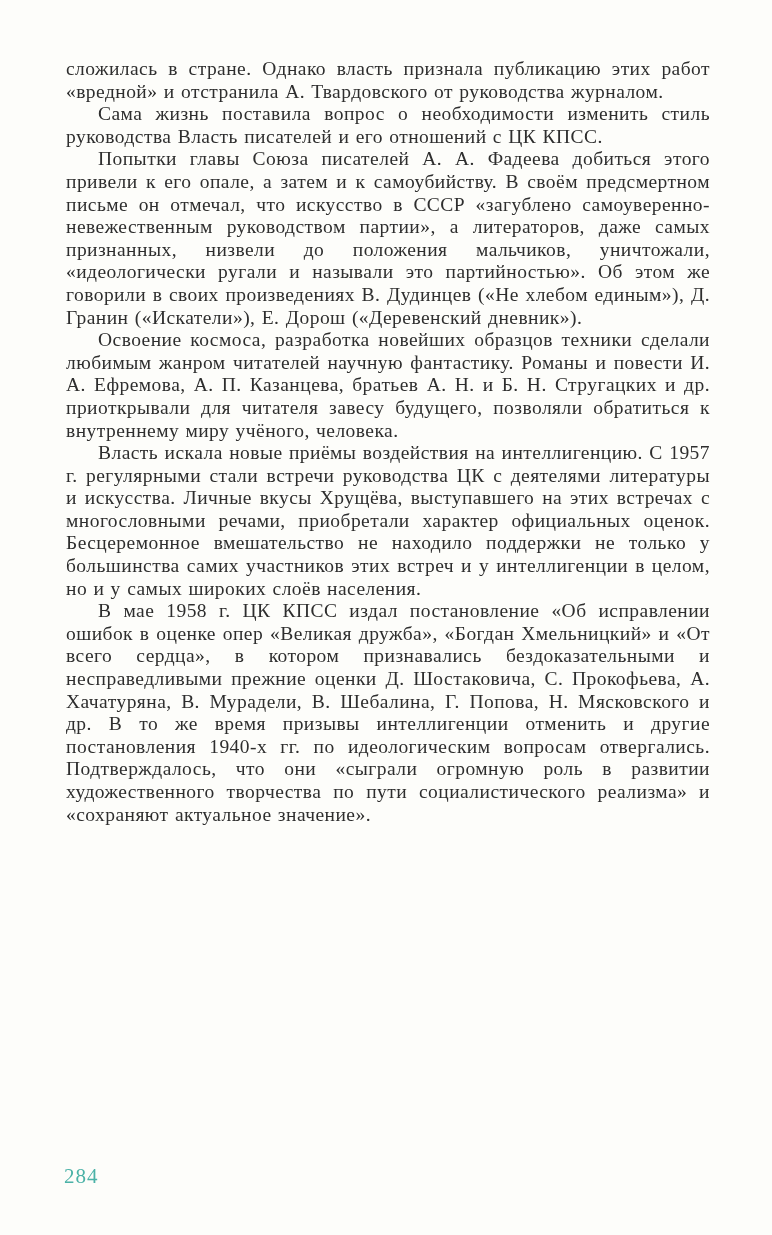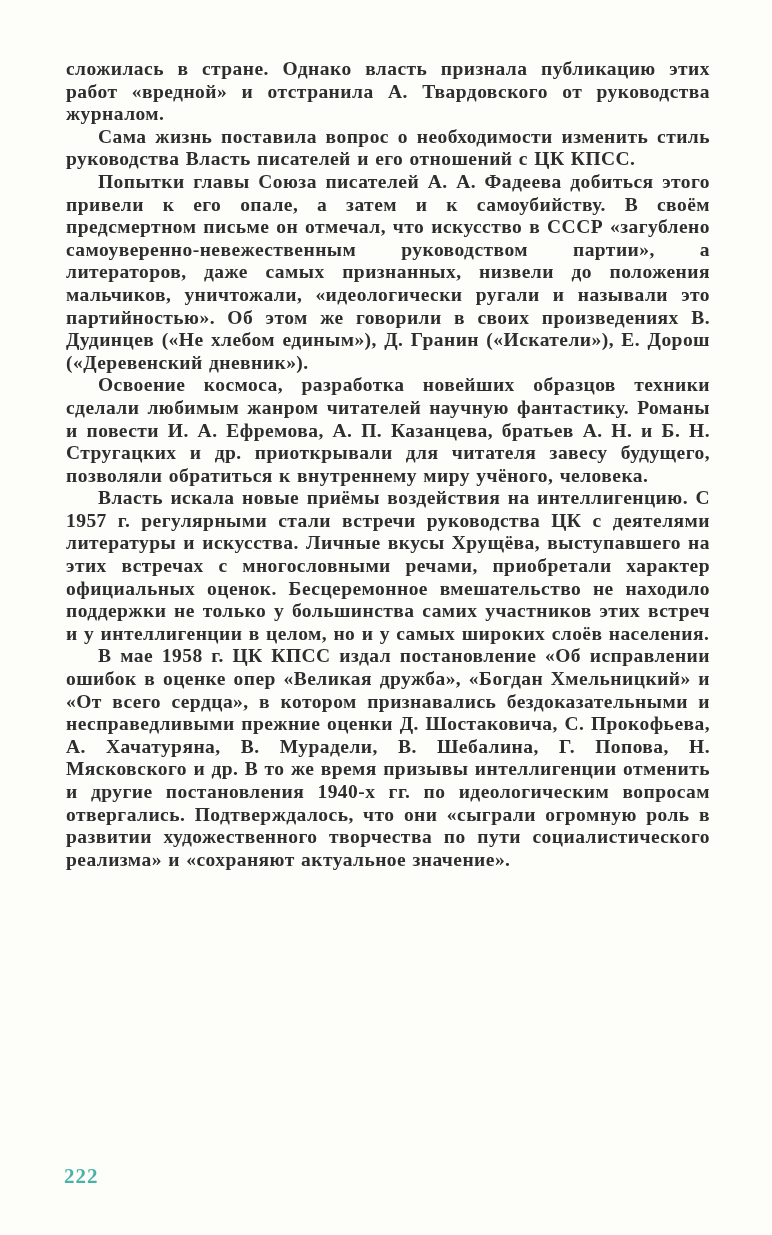--- a/index.html
+++ b/index.html
@@ -9,21 +9,20 @@
     font-family: "Liberation Serif", "DejaVu Serif", serif;
   }
 
   .page {
     position: relative;
     width: 772px;
     height: 1235px;
     background: #fdfdfa;
     overflow: hidden;
     margin: 0 auto;
-    font-weight: bold;
   }
 
   .text-body {
     position: absolute;
     left: 66px;
     top: 58px;
     width: 644px;
     color: #2e2e2e;
     font-size: 19.5px;
     line-height: 22.6px;
@@ -54,14 +53,14 @@
 
 <div class="page">
   <div class="text-body">
       <p class="no-indent">сложилась в стране. Однако власть признала публикацию этих работ «вредной» и отстранила А. Твардовского от руководства журналом.</p>
       <p>Сама жизнь поставила вопрос о необходимости изменить стиль руководства Власть писателей и его отношений с ЦК КПСС.</p>
       <p>Попытки главы Союза писателей А. А. Фадеева добиться этого привели к его опале, а затем и к самоубийству. В своём предсмертном письме он отмечал, что искусство в СССР «загублено самоуверенно-невежественным руководством партии», а литераторов, даже самых признанных, низвели до положения мальчиков, уничтожали, «идеологически ругали и называли это партийностью». Об этом же говорили в своих произведениях В. Дудинцев («Не хлебом единым»), Д. Гранин («Искатели»), Е. Дорош («Деревенский дневник»).</p>
       <p>Освоение космоса, разработка новейших образцов техники сделали любимым жанром читателей научную фантастику. Романы и повести И. А. Ефремова, А. П. Казанцева, братьев А. Н. и Б. Н. Стругацких и др. приоткрывали для читателя завесу будущего, позволяли обратиться к внутреннему миру учёного, человека.</p>
       <p>Власть искала новые приёмы воздействия на интеллигенцию. С 1957 г. регулярными стали встречи руководства ЦК с деятелями литературы и искусства. Личные вкусы Хрущёва, выступавшего на этих встречах с многословными речами, приобретали характер официальных оценок. Бесцеремонное вмешательство не находило поддержки не только у большинства самих участников этих встреч и у интеллигенции в целом, но и у самых широких слоёв населения.</p>
       <p>В мае 1958 г. ЦК КПСС издал постановление «Об исправлении ошибок в оценке опер «Великая дружба», «Богдан Хмельницкий» и «От всего сердца», в котором признавались бездоказательными и несправедливыми прежние оценки Д. Шостаковича, С. Прокофьева, А. Хачатуряна, В. Мурадели, В. Шебалина, Г. Попова, Н. Мясковского и др. В то же время призывы интеллигенции отменить и другие постановления 1940-х гг. по идеологическим вопросам отвергались. Подтверждалось, что они «сыграли огромную роль в развитии художественного творчества по пути социалистического реализма» и «сохраняют актуальное значение».</p>
     </div>
-  <div class="page-number">222</div>
+  <div class="page-number">284</div>
 </div>
 
 </body></html>

